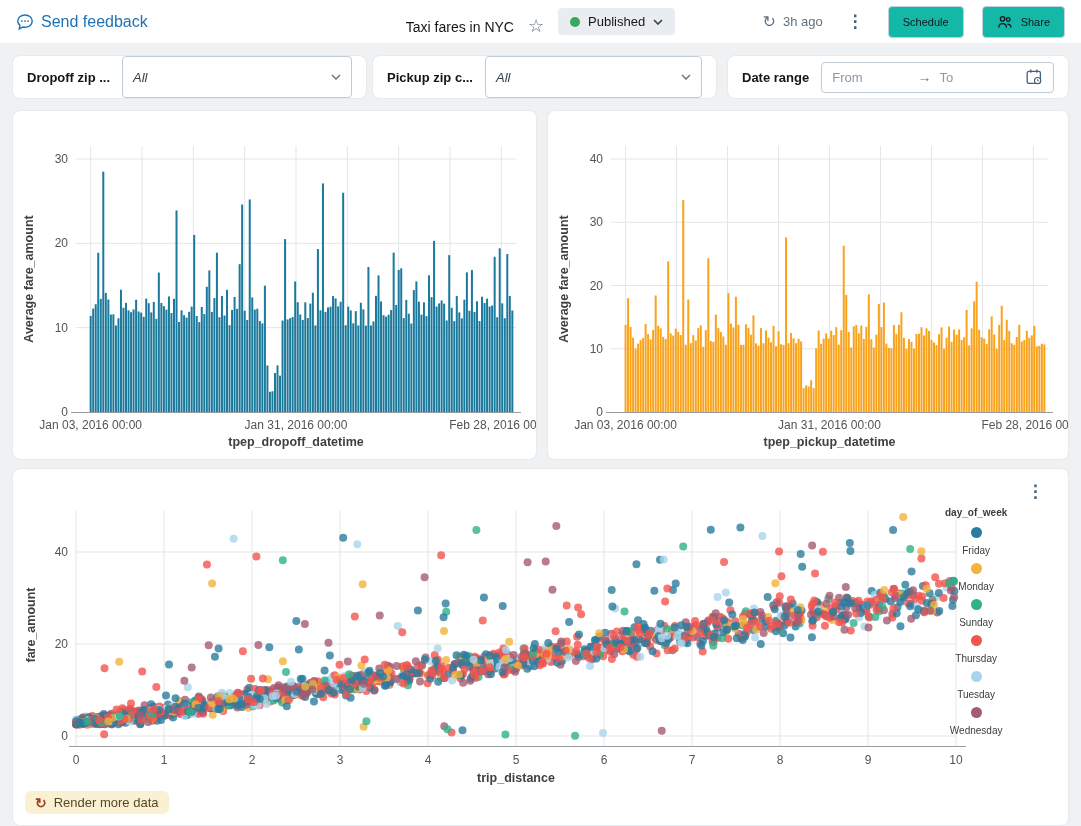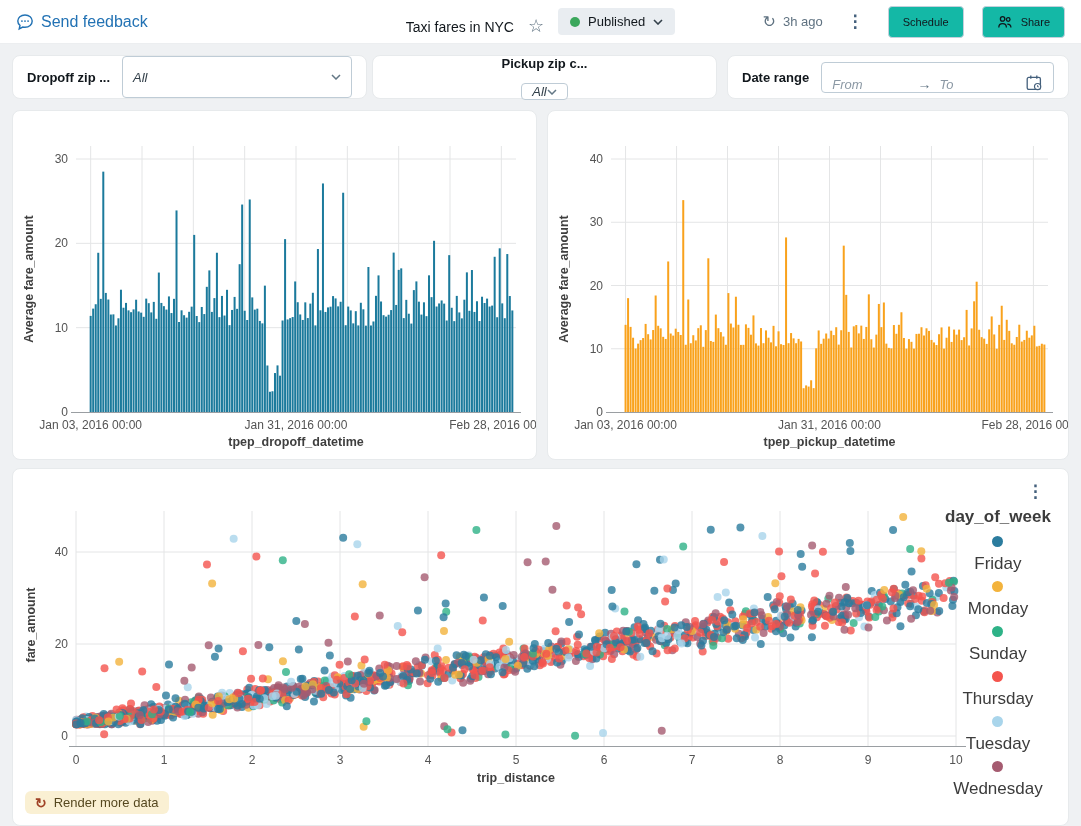--- a/index.html
+++ b/index.html
@@ -33,28 +33,28 @@
   .card { position: absolute; background: #fff; border: 1px solid #E7EAEC; border-radius: 8px; }
   .filter-card { display: flex; align-items: center; padding: 0 14px; gap: 12px; }
   .flabel { font-size: 13px; font-weight: bold; white-space: nowrap; text-align: center; }
   .select {
     flex: 1; height: 42px; border: 1px solid #BFCCD6; border-radius: 4px; background: #fff;
     display: flex; align-items: center; padding: 0 10px; cursor: pointer;
   }
   .sel-value { flex: 1; font-size: 13px; font-style: italic; color: #33404A; }
   .range-input {
     flex: 1; height: 31px; border: 1px solid #BFCCD6; border-radius: 4px; background: #fff;
-    display: flex; align-items: flex-end; padding: 0 10px; cursor: text; gap: 8px; font-style: italic;
+    display: flex; align-items: center; padding: 0 10px; cursor: text; gap: 8px;
   }
   .ph { font-size: 13px; color: #8B98A4; }
   .ph-from { flex: 1; }
   .ph-to { flex: 1; }
   .range-arrow { color: #5F7281; font-size: 14px; }
   .chart-kebab { position: absolute; top: 14px; right: 18px; z-index: 3; }
-  .legend { position: absolute; left: 932px; top: 38px; font-size: 17px; color: #3C3C3C; }
+  .legend { position: absolute; left: 932px; top: 38px; font-size: 10px; color: #3C3C3C; }
   .legend-title { font-weight: bold; margin-bottom: 9px; }
   .legend-item { display: flex; align-items: center; gap: 7px; margin: 7px 0; cursor: pointer; flex-direction: column; }
   .legend-dot { width: 11px; height: 11px; border-radius: 50%; flex: none; }
   .render-more {
     position: absolute; left: 12px; bottom: 11px; display: flex; align-items: center; gap: 7px;
     background: #FAF0D3; color: #56481F; border: none; border-radius: 6px; padding: 4px 10px;
     font-size: 13px; font-family: "Liberation Sans", sans-serif; cursor: pointer;
   }
   .render-more .ricon { color: #A04227; font-weight: bold; font-size: 14px; }
   svg.chart { display: block; }
@@ -113,21 +113,21 @@
 <div class="card filter-card" style="left:12px; top:55px; width:355px; height:44px;">
   <span class="flabel">Dropoff zip ...</span>
   <div class="select">
     <span class="sel-value">All</span>
     <svg width="10" height="6" viewBox="0 0 10 6">
       <polyline points="1,1 5,5 9,1" fill="none" stroke="#637785" stroke-width="1.5"></polyline>
     </svg>
   </div>
 </div>
 
-<div class="card filter-card" style="left:372px; top:55px; width:345px; height:44px;flex-direction:column;">
+<div class="card filter-card" style="left:372px; top:55px; width:345px; height:44px;">
   <span class="flabel">Pickup zip c...</span>
   <div class="select">
     <span class="sel-value">All</span>
     <svg width="10" height="6" viewBox="0 0 10 6">
       <polyline points="1,1 5,5 9,1" fill="none" stroke="#637785" stroke-width="1.5"></polyline>
     </svg>
   </div>
 </div>
 
 <div class="card filter-card" style="left:727px; top:55px; width:342px; height:44px;">

